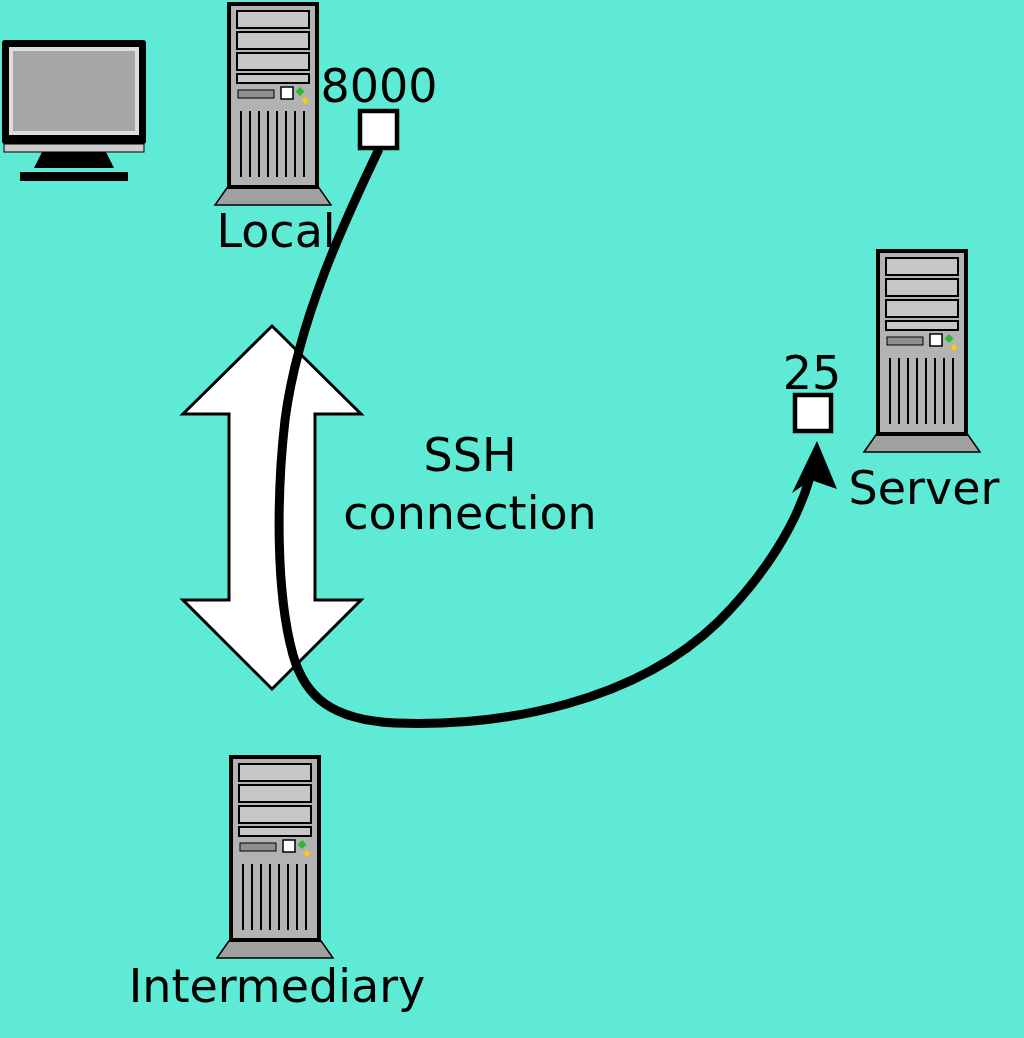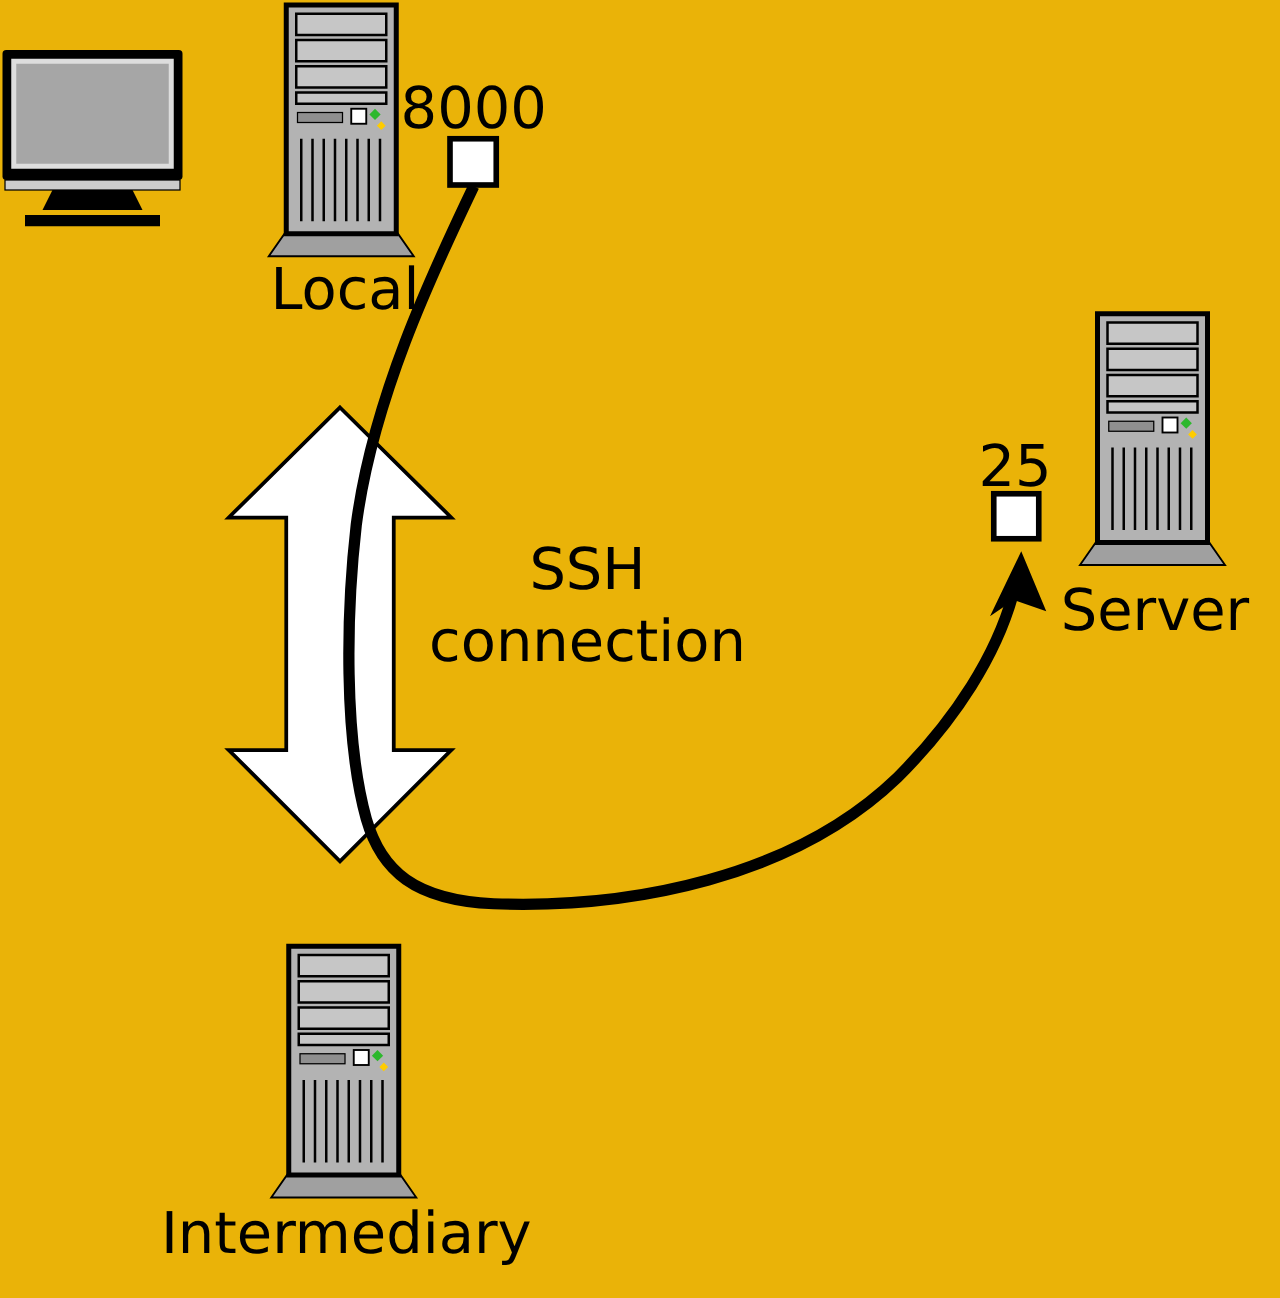--- a/index.html
+++ b/index.html
@@ -4,21 +4,21 @@
 <style>
   html, body {
     margin: 0;
     padding: 0;
     background: #ffffff;
   }
   .canvas {
     position: relative;
     width: 1024px;
     height: 1038px;
-    background: #eab308;
+    background: #5eead4;
     overflow: hidden;
   }
   svg { display: block; }
   text {
     font-family: "DejaVu Sans", "Liberation Sans", sans-serif;
     font-size: 46px;
     fill: #000000;
   }
 </style>
 </head>

